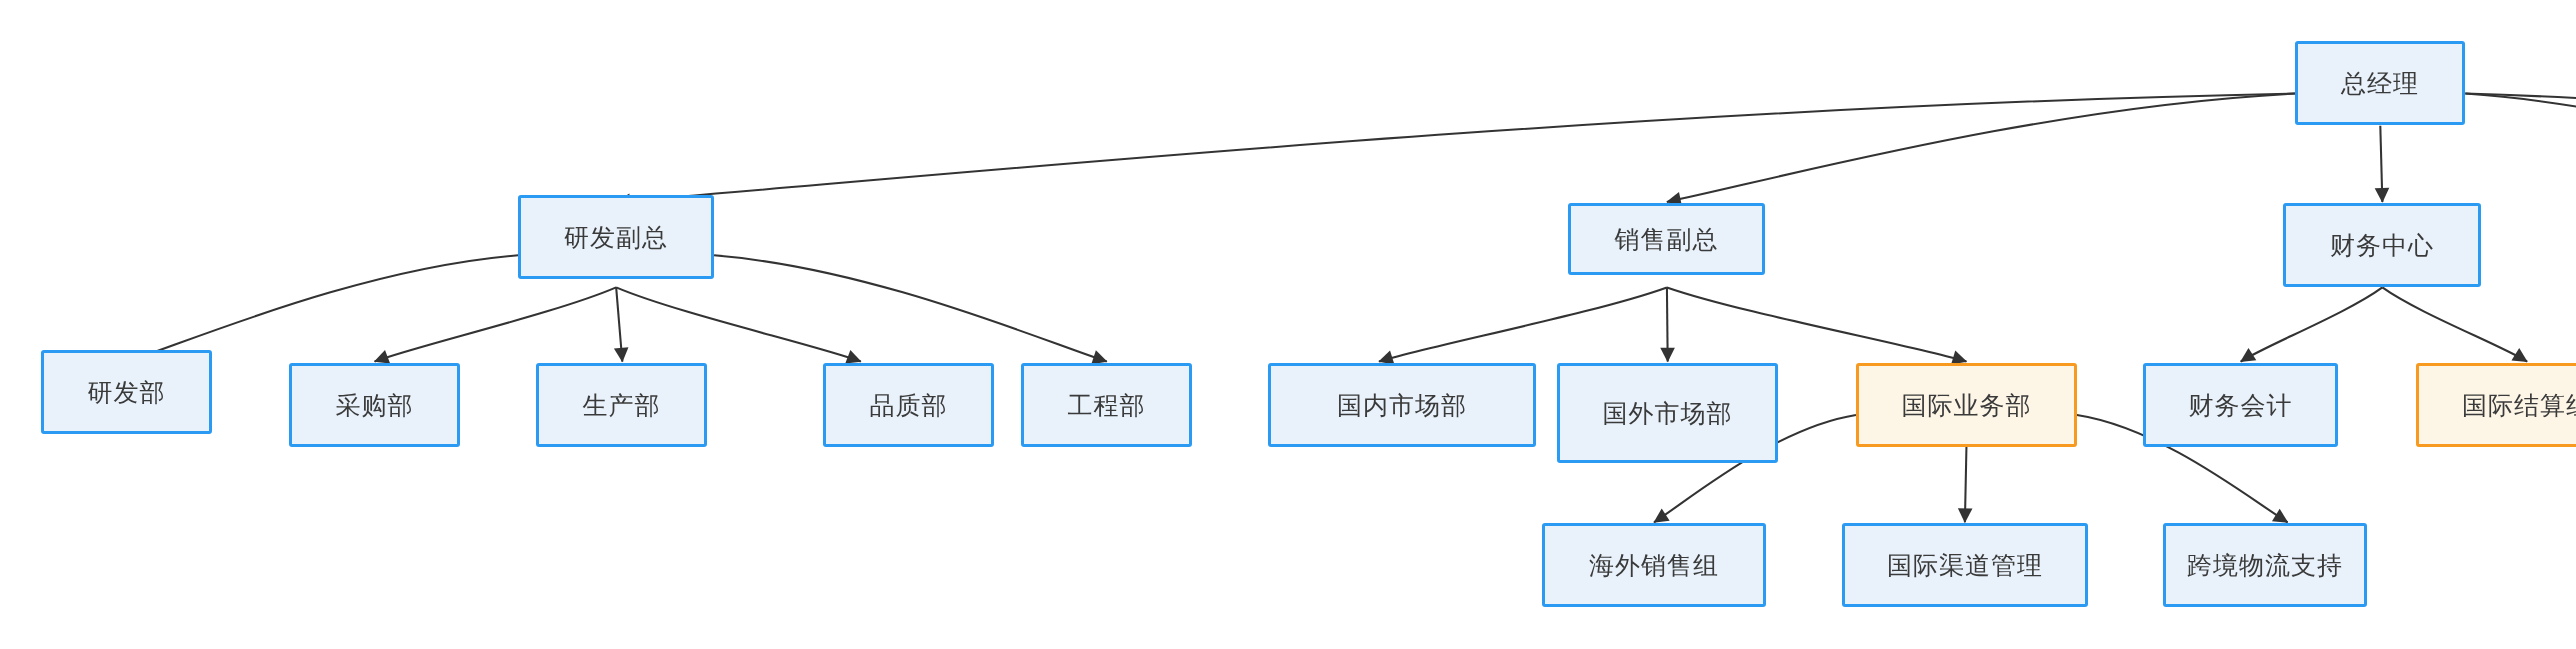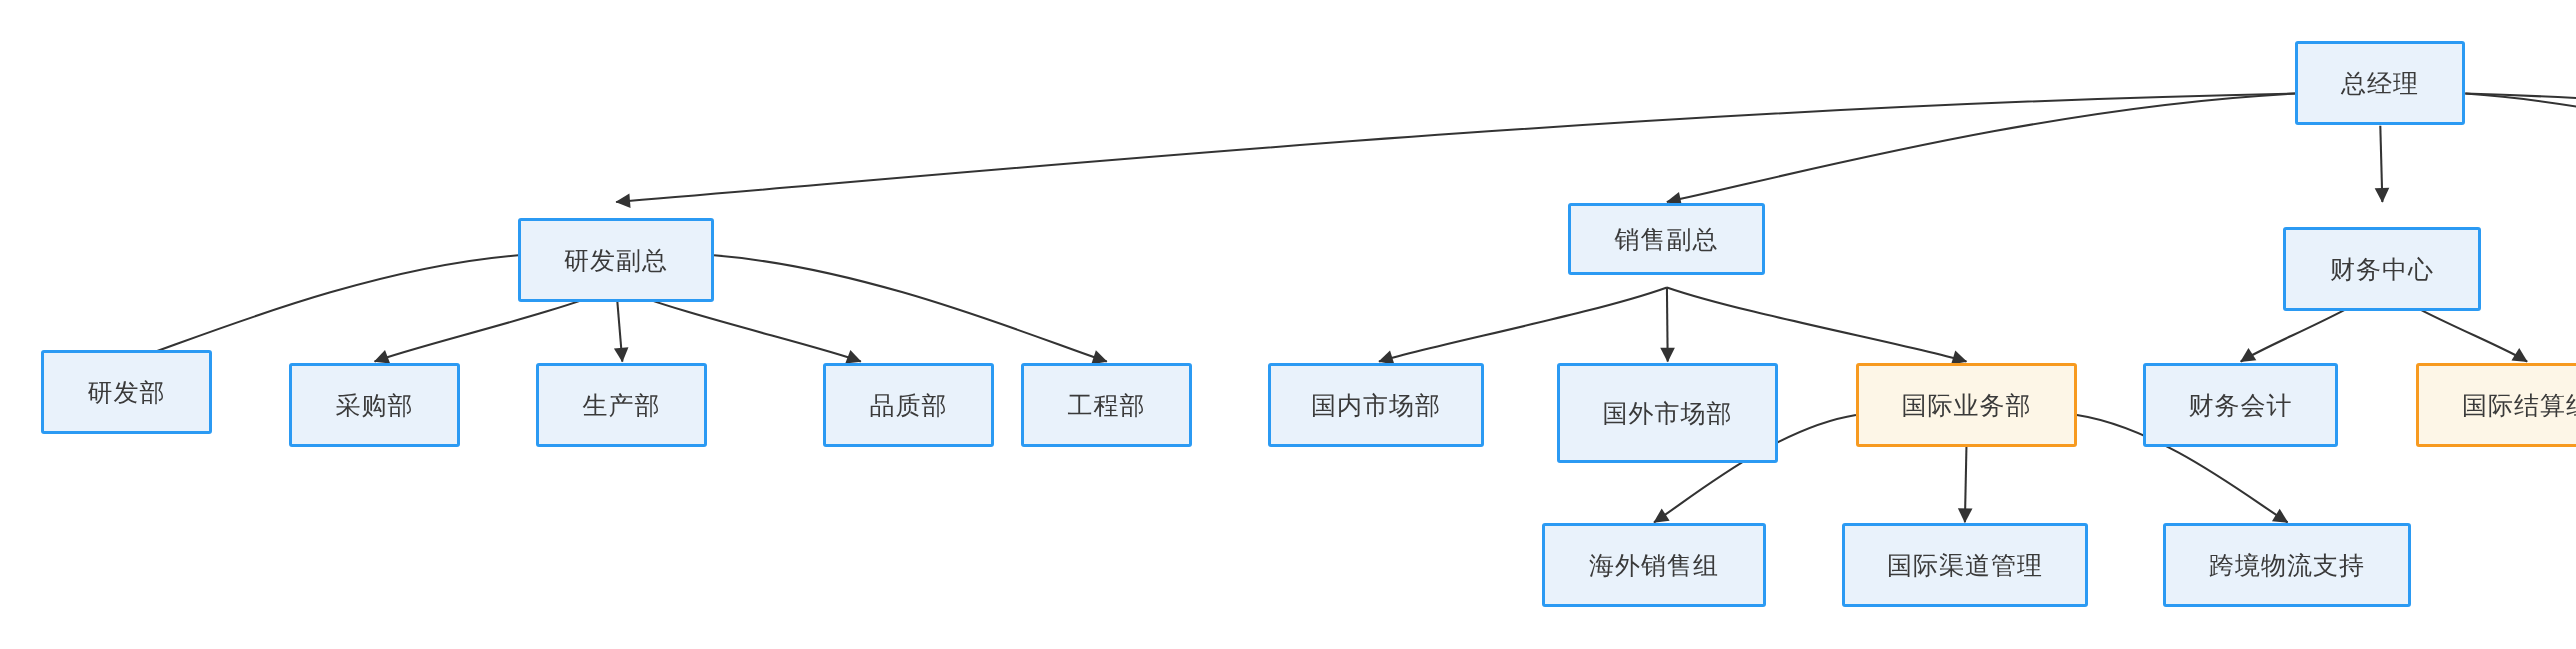--- a/index.html
+++ b/index.html
@@ -79,63 +79,63 @@
         <path d="M 6952.5,558 C 7034.75,608.4 7222.28,670.32 7281.5,702" fill="none" stroke="#333333" stroke-width="4" marker-end="url(#arrow)"></path>
         <path d="M 3602,805.68 C 3445.2,830.6784 3280.56,968.1696 3210,1014" fill="none" stroke="#333333" stroke-width="4" marker-end="url(#arrow)"></path>
         <path d="M 3816.5,868 L 3813.5,1014" fill="none" stroke="#333333" stroke-width="4" marker-end="url(#arrow)"></path>
         <path d="M 4031,805.68 C 4194.6,830.6784 4366.38,968.1696 4440,1014" fill="none" stroke="#333333" stroke-width="4" marker-end="url(#arrow)"></path>
       </g>
   </svg>
   <div id="nodes">
       <div class="node blue" style="left: 2295px; top: 41px; width: 170px; height: 84px;">
         <span class="label">总经理</span>
       </div>
-      <div class="node blue" style="left: 518px; top: 218px; width: 196px; height: 84px;">
+      <div class="node blue" style="left: 518px; top: 195px; width: 196px; height: 84px;">
         <span class="label">研发副总</span>
       </div>
       <div class="node blue" style="left: 1568px; top: 203px; width: 197px; height: 72px;">
         <span class="label">销售副总</span>
       </div>
-      <div class="node blue" style="left: 2283px; top: 203px; width: 198px; height: 84px; margin-top: 24px;">
+      <div class="node blue" style="left: 2283px; top: 203px; width: 198px; height: 84px;">
         <span class="label">财务中心</span>
       </div>
       <div class="node blue" style="left: 41px; top: 350px; width: 171px; height: 84px;">
         <span class="label">研发部</span>
       </div>
       <div class="node blue" style="left: 289px; top: 363px; width: 171px; height: 84px;">
         <span class="label">采购部</span>
       </div>
       <div class="node blue" style="left: 536px; top: 363px; width: 171px; height: 84px; text-align: center;">
         <span class="label">生产部</span>
       </div>
       <div class="node blue" style="left: 775px; top: 363px; width: 171px; height: 84px; margin-left: 48px;">
         <span class="label">品质部</span>
       </div>
       <div class="node blue" style="left: 1021px; top: 363px; width: 171px; height: 84px;">
         <span class="label">工程部</span>
       </div>
-      <div class="node blue" style="left: 1268px; top: 363px; width: 216px; height: 84px;">
+      <div class="node blue" style="left: 1268px; top: 363px; width: 268px; height: 84px;">
         <span class="label">国内市场部</span>
       </div>
       <div class="node blue" style="left: 1557px; top: 363px; width: 221px; height: 100px;">
         <span class="label">国外市场部</span>
       </div>
       <div class="node orange" style="left: 1856px; top: 363px; width: 221px; height: 84px;">
         <span class="label">国际业务部</span>
       </div>
       <div class="node blue" style="left: 2143px; top: 363px; width: 195px; height: 84px;">
         <span class="label">财务会计</span>
       </div>
       <div class="node orange" style="left: 2416px; top: 363px; width: 222px; height: 84px;">
         <span class="label">国际结算组</span>
       </div>
       <div class="node blue" style="left: 1542px; top: 523px; width: 224px; height: 84px;">
         <span class="label">海外销售组</span>
       </div>
       <div class="node blue" style="left: 1842px; top: 523px; width: 246px; height: 84px;">
         <span class="label">国际渠道管理</span>
       </div>
-      <div class="node blue" style="left: 2163px; top: 523px; width: 248px; height: 84px;">
+      <div class="node blue" style="left: 2163px; top: 523px; width: 204px; height: 84px;">
         <span class="label">跨境物流支持</span>
       </div>
     </div>
 </div>
 
 
 </body></html>

